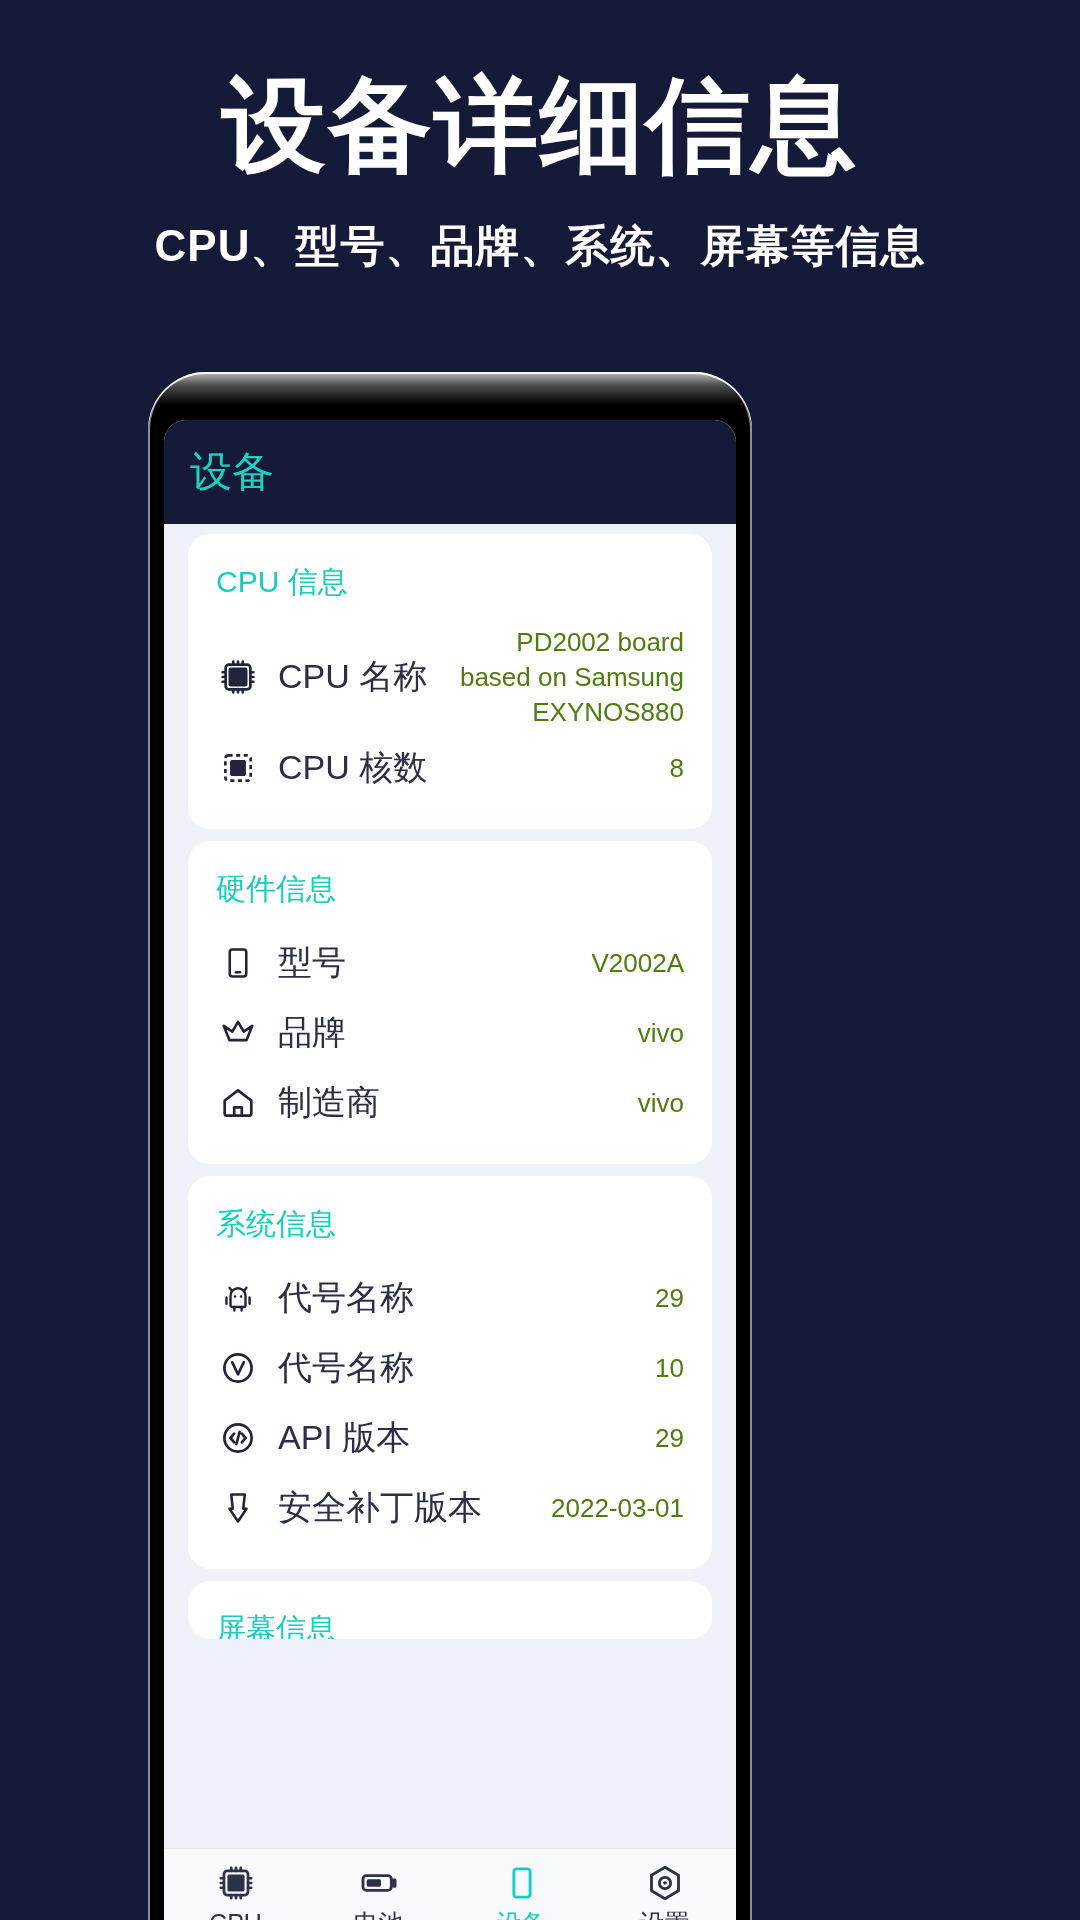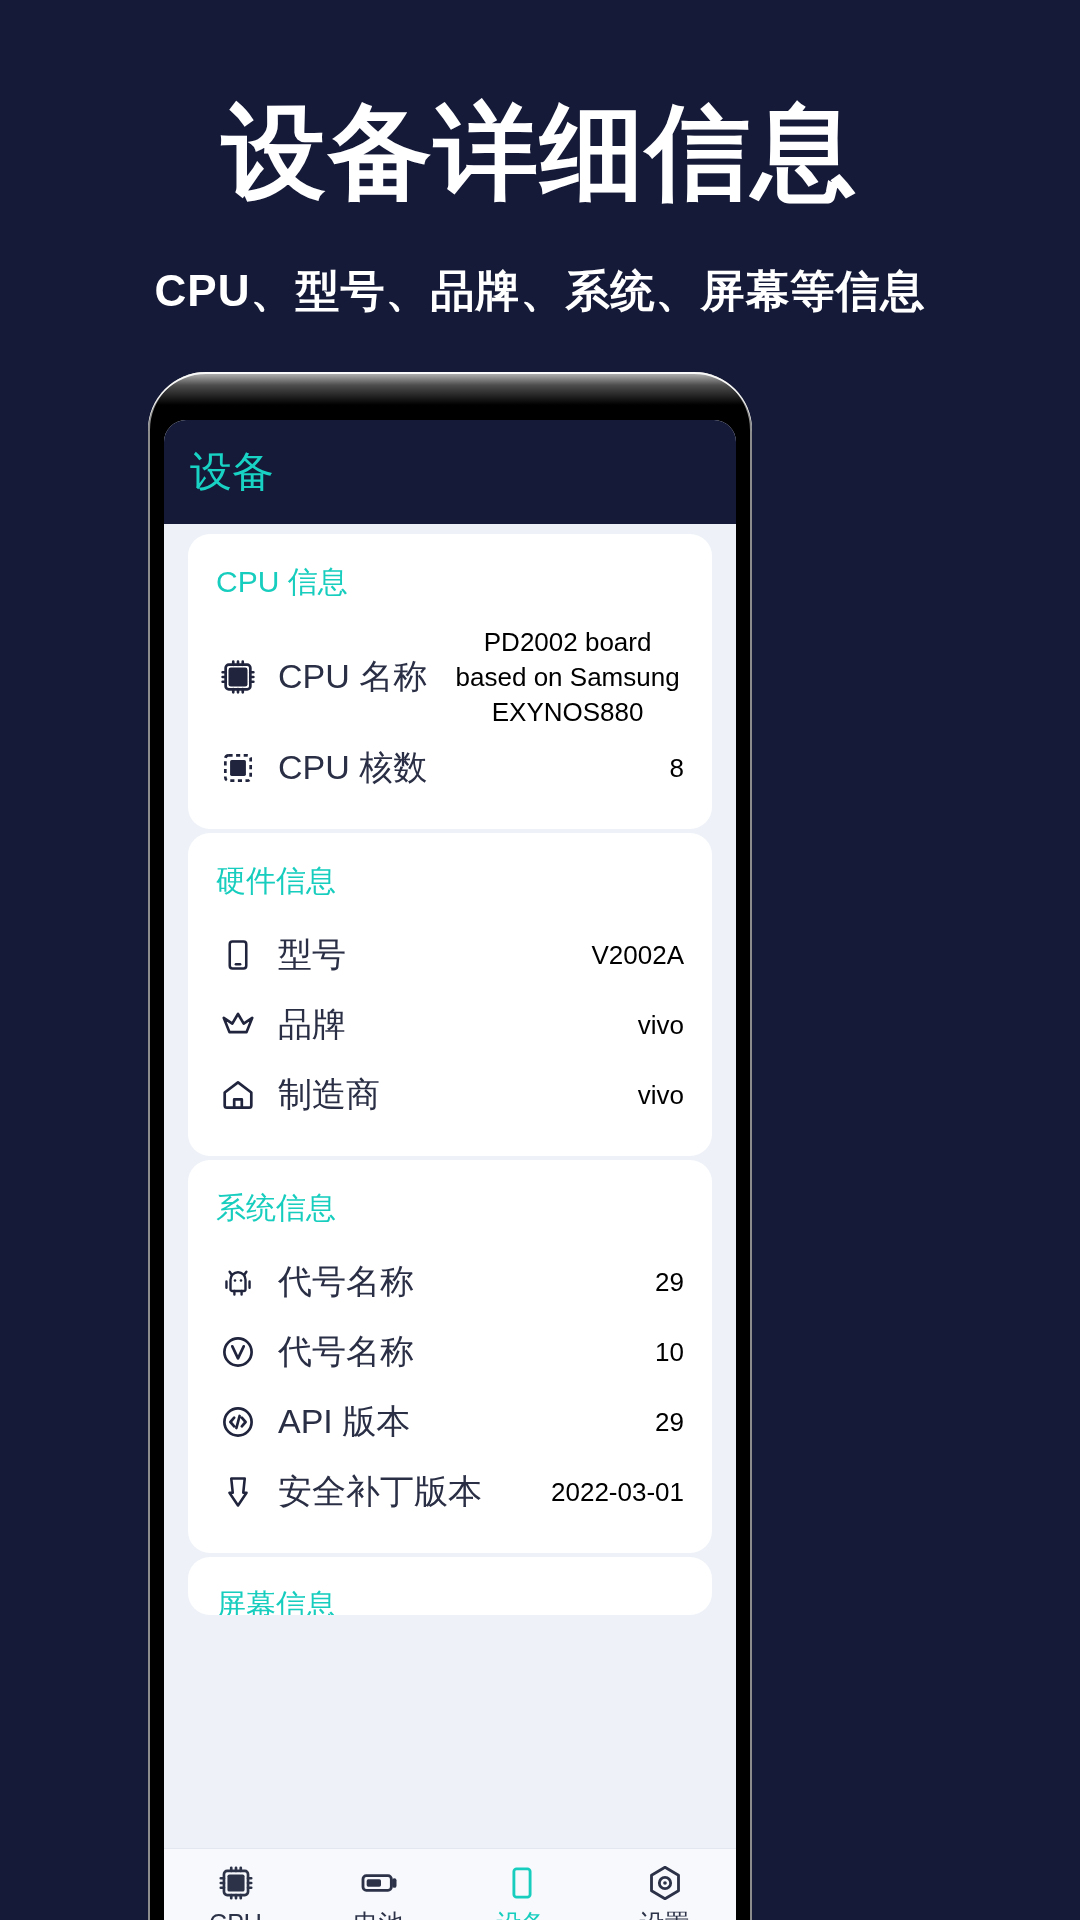--- a/index.html
+++ b/index.html
@@ -5,34 +5,34 @@
   * { margin:0; padding:0; box-sizing:border-box; }
   html,body { width:1080px; height:1920px; }
   body {
     background:#151a38;
     font-family:"Liberation Sans","DejaVu Sans",sans-serif;
     overflow:hidden;
     position:relative;
   }
 
   
-  .promo { width:1080px; padding-top:96px; text-align:center; }
+  .promo { width:1080px; padding-top:69px; text-align:center; }
   .promo-title {
     color:#ffffff;
     font-size:104px;
     font-weight:bold;
     letter-spacing:2px;
     line-height:1.08;
     white-space:nowrap;
   }
   .promo-sub {
     color:#ffffff;
     font-size:44px;
     font-weight:bold;
-    margin-top:54px;
+    margin-top:36px;
     letter-spacing:1px;
     white-space:nowrap;
   }
 
   
   .phone-wrap {
     position:absolute;
     left:148px;
     top:372px;
     width:604px;
@@ -85,21 +85,21 @@
 
   
   .content {
     flex:1 1 auto;
     background:#eef2f8;
     overflow:hidden;
     position:relative;
   }
   .card {
     background:#ffffff;
-    margin:4px 24px;
+    margin:12px 24px;
     padding:28px 28px 26px 28px;
     border-radius:22px;
   }
   .card:first-child { margin-top:10px; }
   .card-title {
     color:#17cdbe;
     font-size:30px;
     margin-bottom:18px;
   }
   .row {
@@ -119,22 +119,22 @@
   }
   .row-ico svg { display:block; }
   .row-label {
     font-size:34px;
     color:#2a2f45;
     white-space:nowrap;
   }
   .row-val {
     margin-left:auto;
     font-size:26px;
-    color:#000000;
-    text-align:center;
+    color:#4d7c0f;
+    text-align:right;
     line-height:1.34;
     padding-left:24px;
   }
   .row-val span { display:block; }
 
   
   .card-cut { padding-bottom:12px; height:58px; overflow:hidden; }
 
   
   .tabbar {

